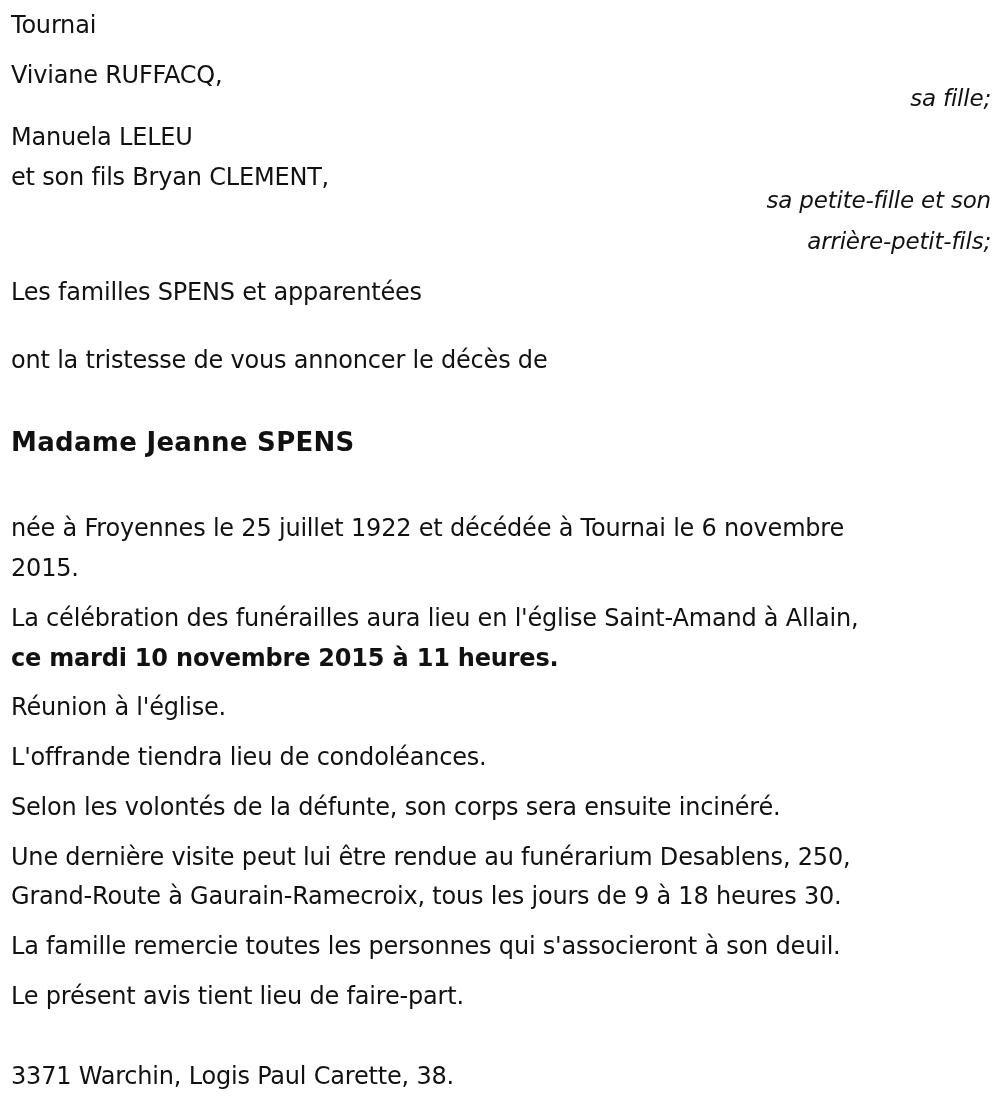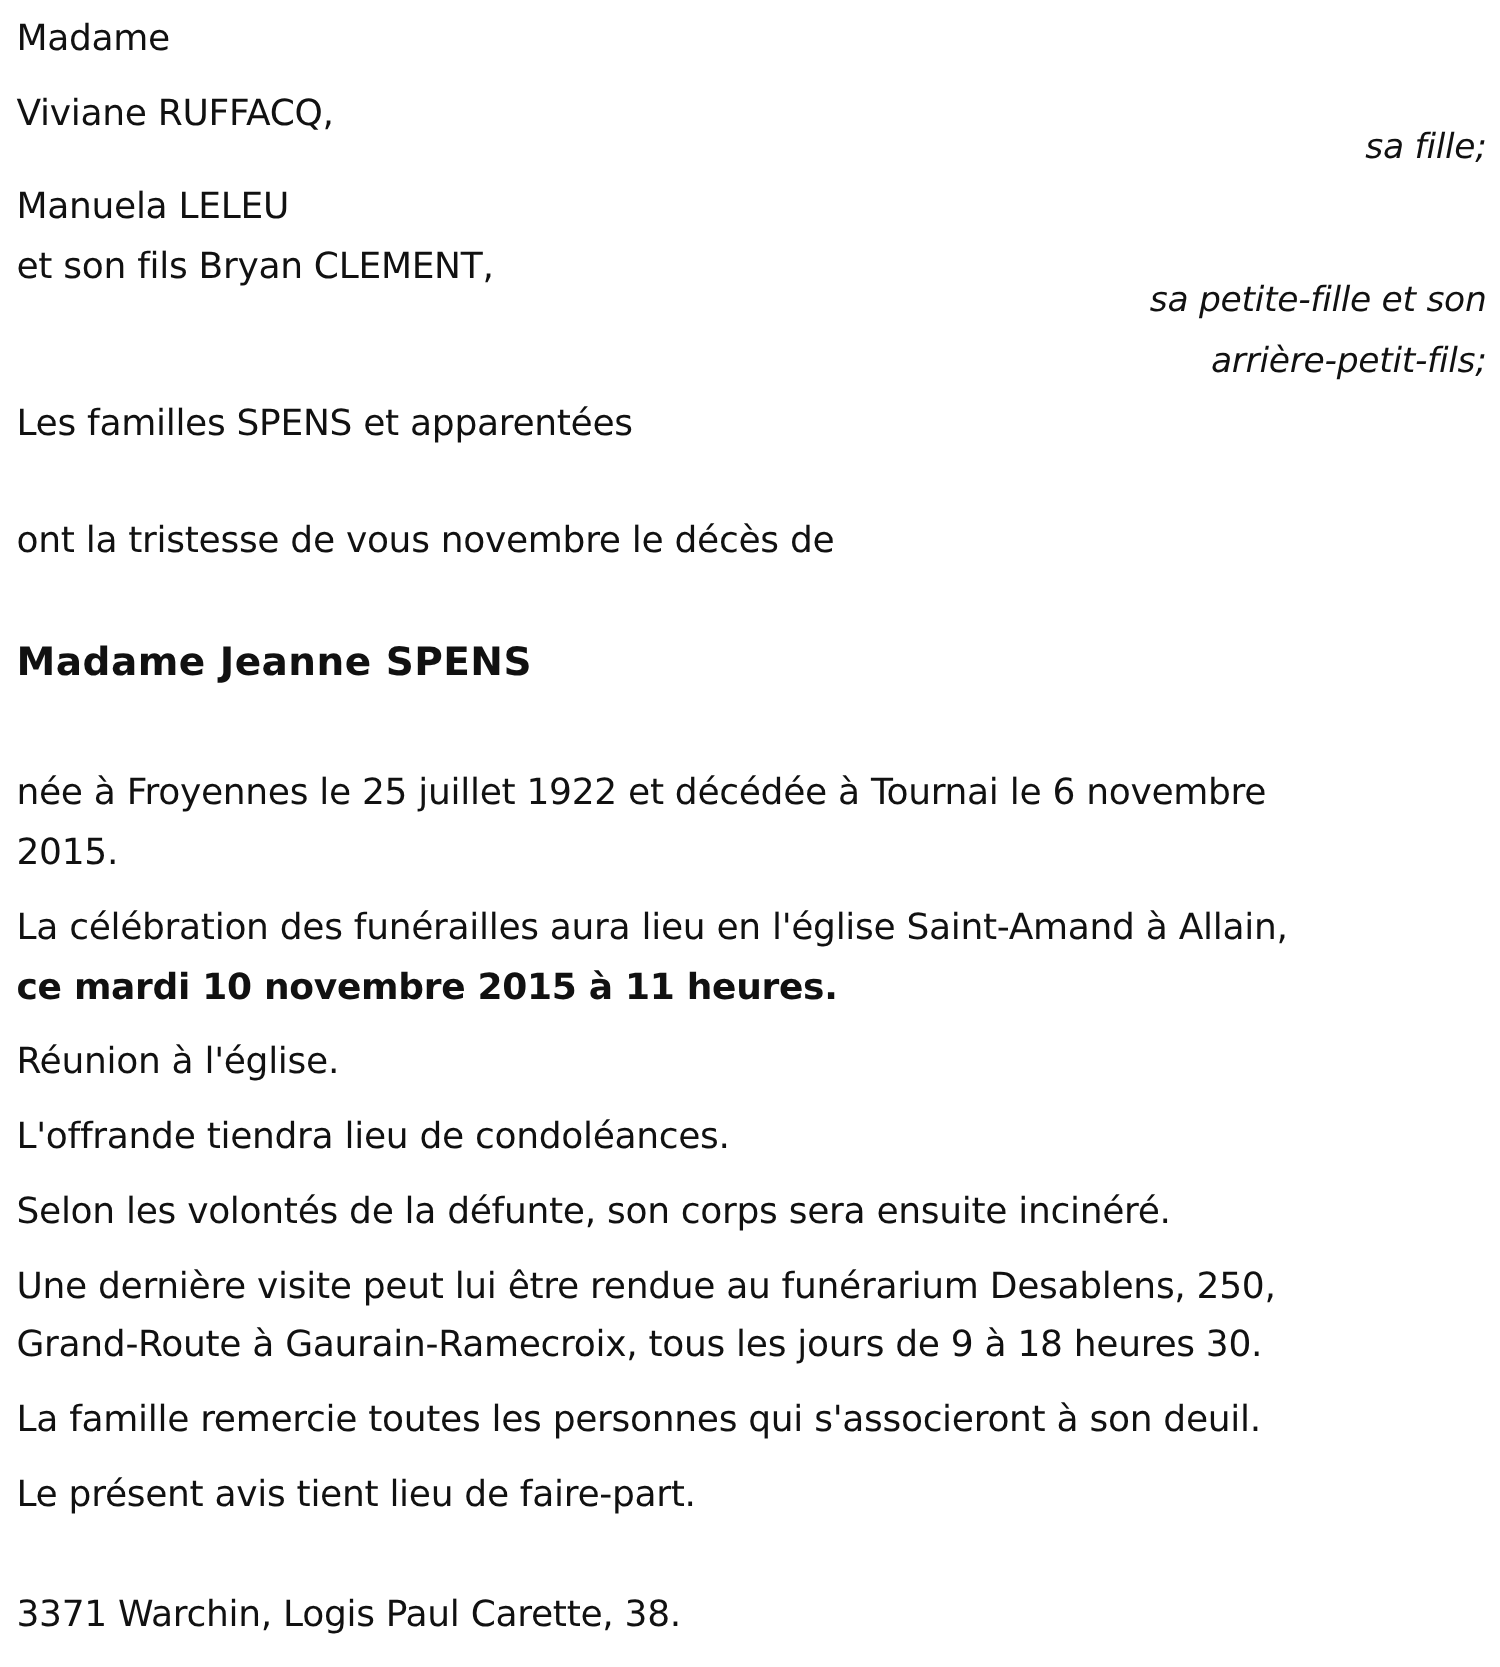--- a/index.html
+++ b/index.html
@@ -47,33 +47,33 @@
     font-weight: bold;
     white-space: nowrap;
     letter-spacing: 0.3px;
   }
   .bold { font-weight: bold; text-align: center; }
 </style>
 </head>
 <body>
 
 <div class="doc">
-  <div class="line" style="top:10px">Madame</div>
+  <div class="line" style="top:10px">Tournai</div>
 
   <div class="line" style="top:60px">Viviane RUFFACQ,</div>
   <div class="rel" style="top:83px">sa fille;</div>
 
   <div class="line" style="top:122px">Manuela LELEU</div>
   <div class="line" style="top:162px">et son fils Bryan CLEMENT,</div>
   <div class="rel" style="top:185px">sa petite-fille et son</div>
   <div class="rel" style="top:226px">arrière-petit-fils;</div>
 
-  <div class="line" style="top:267px">Les familles SPENS et apparentées</div>
+  <div class="line" style="top:277px">Les familles SPENS et apparentées</div>
 
-  <div class="line" style="top:345px">ont la tristesse de vous novembre le décès de</div>
+  <div class="line" style="top:345px">ont la tristesse de vous annoncer le décès de</div>
 
   <div class="title" style="top:422px">Madame Jeanne SPENS</div>
 
   <div class="line" style="top:513px">née à Froyennes le 25 juillet 1922 et décédée à Tournai le 6 novembre</div>
   <div class="line" style="top:553px">2015.</div>
 
   <div class="line" style="top:603px">La célébration des funérailles aura lieu en l'église Saint-Amand à Allain,</div>
   <div class="line bold" style="top:643px">ce mardi 10 novembre 2015 à 11 heures.</div>
 
   <div class="line" style="top:692px">Réunion à l'église.</div>

